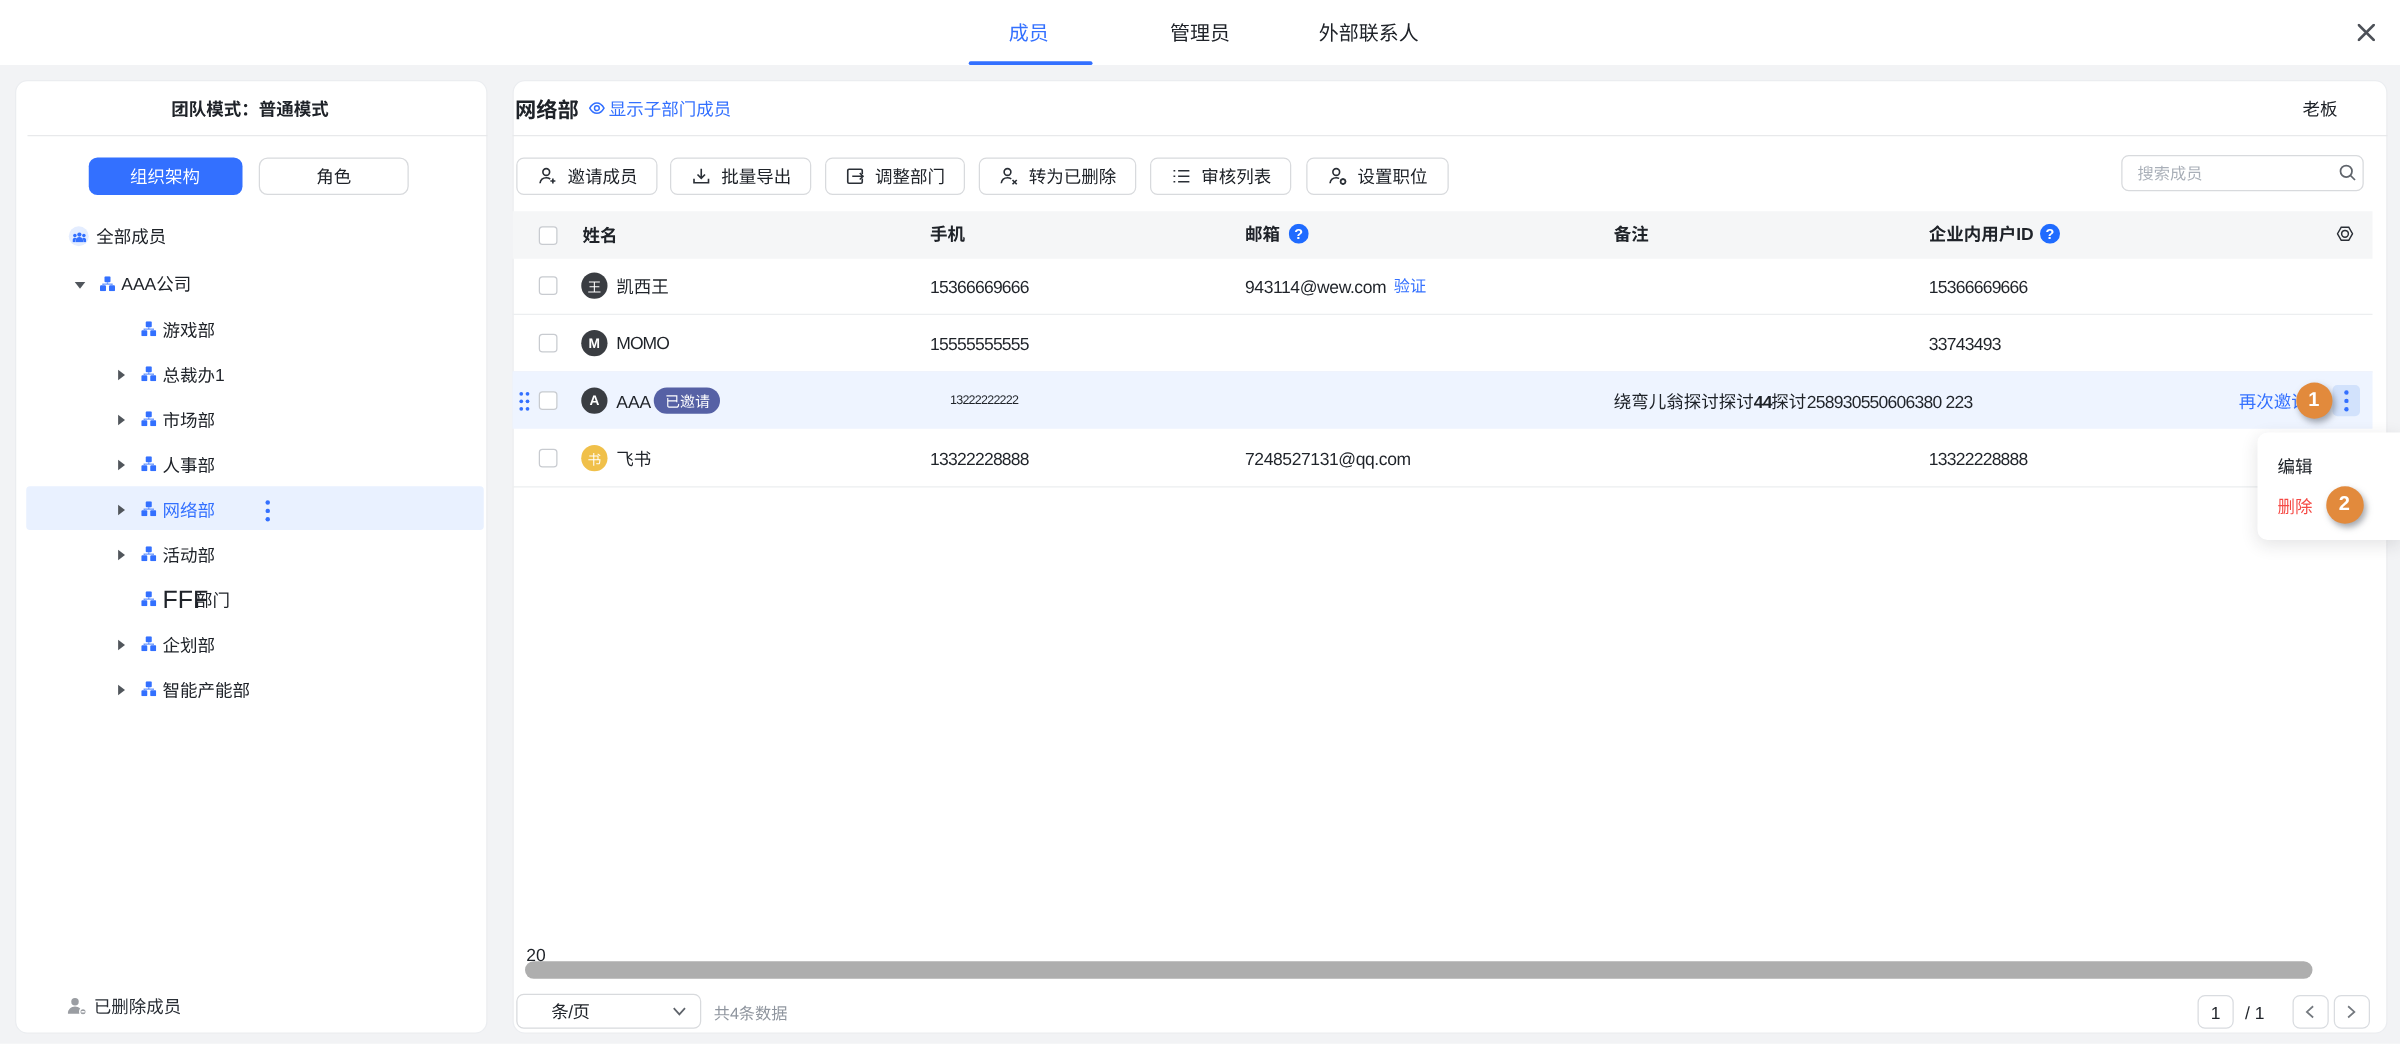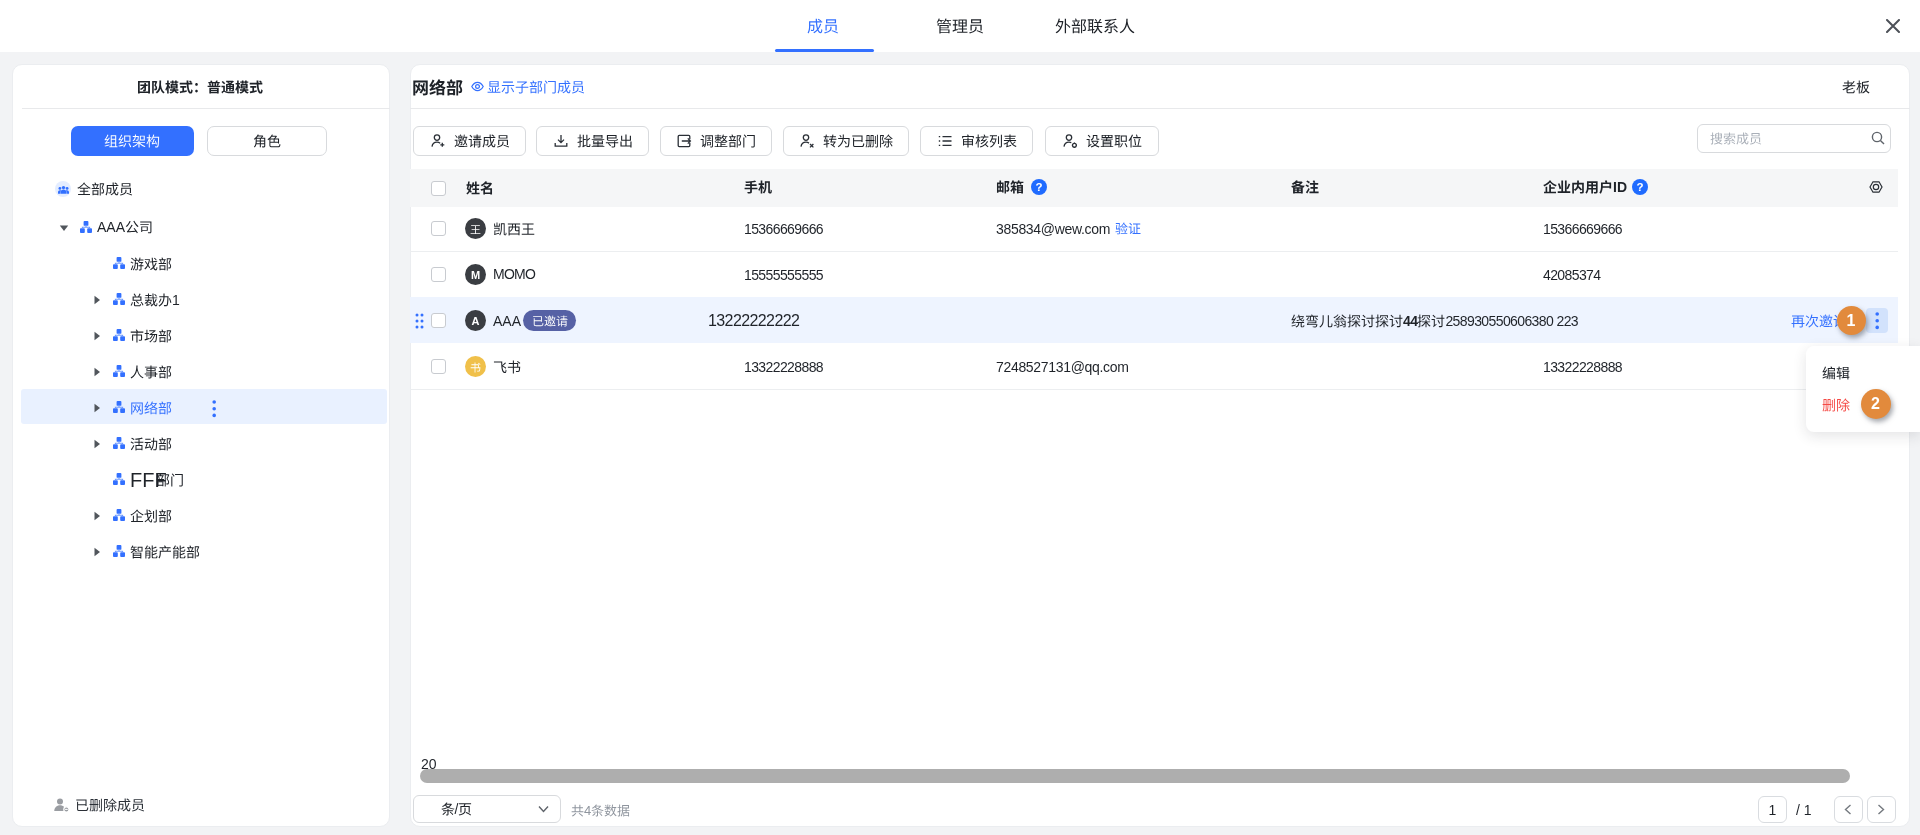--- a/index.html
+++ b/index.html
@@ -656,35 +656,35 @@
 <div style="position:absolute;left:493.0px;top:221.50px;width:43.0px;height:14px">
     <svg width="42.00" height="14" viewBox="0 -880 3000 1000" style="position:absolute" class="CS">
       <g fill="#1f2329" transform="matrix(1 0 0 -1 0 0)">
         <use href="#g88r" x="0"></use>
         <use href="#g89r" x="1000"></use>
         <use href="#g87r" x="2000"></use>
       </g>
     </svg>
   </div>
 <div style="position:absolute;left:744.0px;top:221.97px;font-size:14px;line-height:14px;font-weight:400;color:#1f2329;letter-spacing:-0.60px;white-space:pre">15366669666</div>
-<div style="position:absolute;left:996.0px;top:221.97px;font-size:14px;line-height:14px;font-weight:400;color:#1f2329;letter-spacing:-0.32px;white-space:pre">385834@wew.com</div>
+<div style="position:absolute;left:996.0px;top:221.97px;font-size:14px;line-height:14px;font-weight:400;color:#1f2329;letter-spacing:-0.32px;white-space:pre">943114@wew.com</div>
 <div style="position:absolute;left:1115.0px;top:222.00px;width:27.0px;height:13px">
     <svg width="26.00" height="13" viewBox="0 -880 2000 1000" style="position:absolute" class="CS">
       <g fill="#3370ff" transform="matrix(1 0 0 -1 0 0)">
         <use href="#g90r" x="0"></use>
         <use href="#g91r" x="1000"></use>
       </g>
     </svg>
   </div>
 <div style="position:absolute;left:1543.0px;top:221.97px;font-size:14px;line-height:14px;font-weight:400;color:#1f2329;letter-spacing:-0.60px;white-space:pre">15366669666</div>
 <div style="position:absolute;left:465px;top:264.0px;width:21px;height:21px;border-radius:50%;background:#3a3d42"></div>
 <div style="position:absolute;left:470.9px;top:269.87px;font-size:11px;line-height:11px;font-weight:700;color:#fff;white-space:pre">M</div>
 <div style="position:absolute;left:493.0px;top:267px;font-size:14px;line-height:14px;font-weight:400;color:#1f2329;letter-spacing:-0.75px;white-space:pre">MOMO</div>
 <div style="position:absolute;left:744.0px;top:267.97px;font-size:14px;line-height:14px;font-weight:400;color:#1f2329;letter-spacing:-0.60px;white-space:pre">15555555555</div>
-<div style="position:absolute;left:1543.0px;top:267.97px;font-size:14px;line-height:14px;font-weight:400;color:#1f2329;letter-spacing:-0.60px;white-space:pre">42085374</div>
+<div style="position:absolute;left:1543.0px;top:267.97px;font-size:14px;line-height:14px;font-weight:400;color:#1f2329;letter-spacing:-0.60px;white-space:pre">33743493</div>
 <svg style="position:absolute;left:415px;top:313px" width="9" height="16" viewBox="0 0 9 16">
     <g fill="#3370ff">
       <circle cx="2" cy="2" r="1.5"></circle>
       <circle cx="7" cy="2" r="1.5"></circle>
       <circle cx="2" cy="8" r="1.5"></circle>
       <circle cx="7" cy="8" r="1.5"></circle>
       <circle cx="2" cy="14" r="1.5"></circle>
       <circle cx="7" cy="14" r="1.5"></circle>
     </g>
   </svg>
@@ -694,21 +694,21 @@
 <div style="position:absolute;left:523px;top:310px;width:53px;height:21px;background:#5661a5;border-radius:10.5px"></div>
 <div style="position:absolute;left:531.5px;top:314.50px;width:37.0px;height:12px">
     <svg width="36.00" height="12" viewBox="0 -880 3000 1000" style="position:absolute" class="CS">
       <g fill="#fff" transform="matrix(1 0 0 -1 0 0)">
         <use href="#g43r" x="0"></use>
         <use href="#g54r" x="1000"></use>
         <use href="#g55r" x="2000"></use>
       </g>
     </svg>
   </div>
-<div style="position:absolute;left:708px;top:313.97px;font-size:16px;line-height:14px;font-weight:400;color:#1f2329;letter-spacing:-0.60px;white-space:pre">13222222222</div>
+<div style="position:absolute;left:760px;top:313.97px;font-size:10px;line-height:14px;font-weight:400;color:#1f2329;letter-spacing:-0.60px;white-space:pre">13222222222</div>
 <div style="position:absolute;left:1291.0px;top:313.50px;width:113.0px;height:14px">
     <svg width="112.00" height="14" viewBox="0 -880 8000 1000" style="position:absolute" class="CS">
       <g fill="#1f2329" transform="matrix(1 0 0 -1 0 0)">
         <use href="#g92r" x="0"></use>
         <use href="#g93r" x="1000"></use>
         <use href="#g94r" x="2000"></use>
         <use href="#g95r" x="3000"></use>
         <use href="#g96r" x="4000"></use>
         <use href="#g97r" x="5000"></use>
         <use href="#g96r" x="6000"></use>

